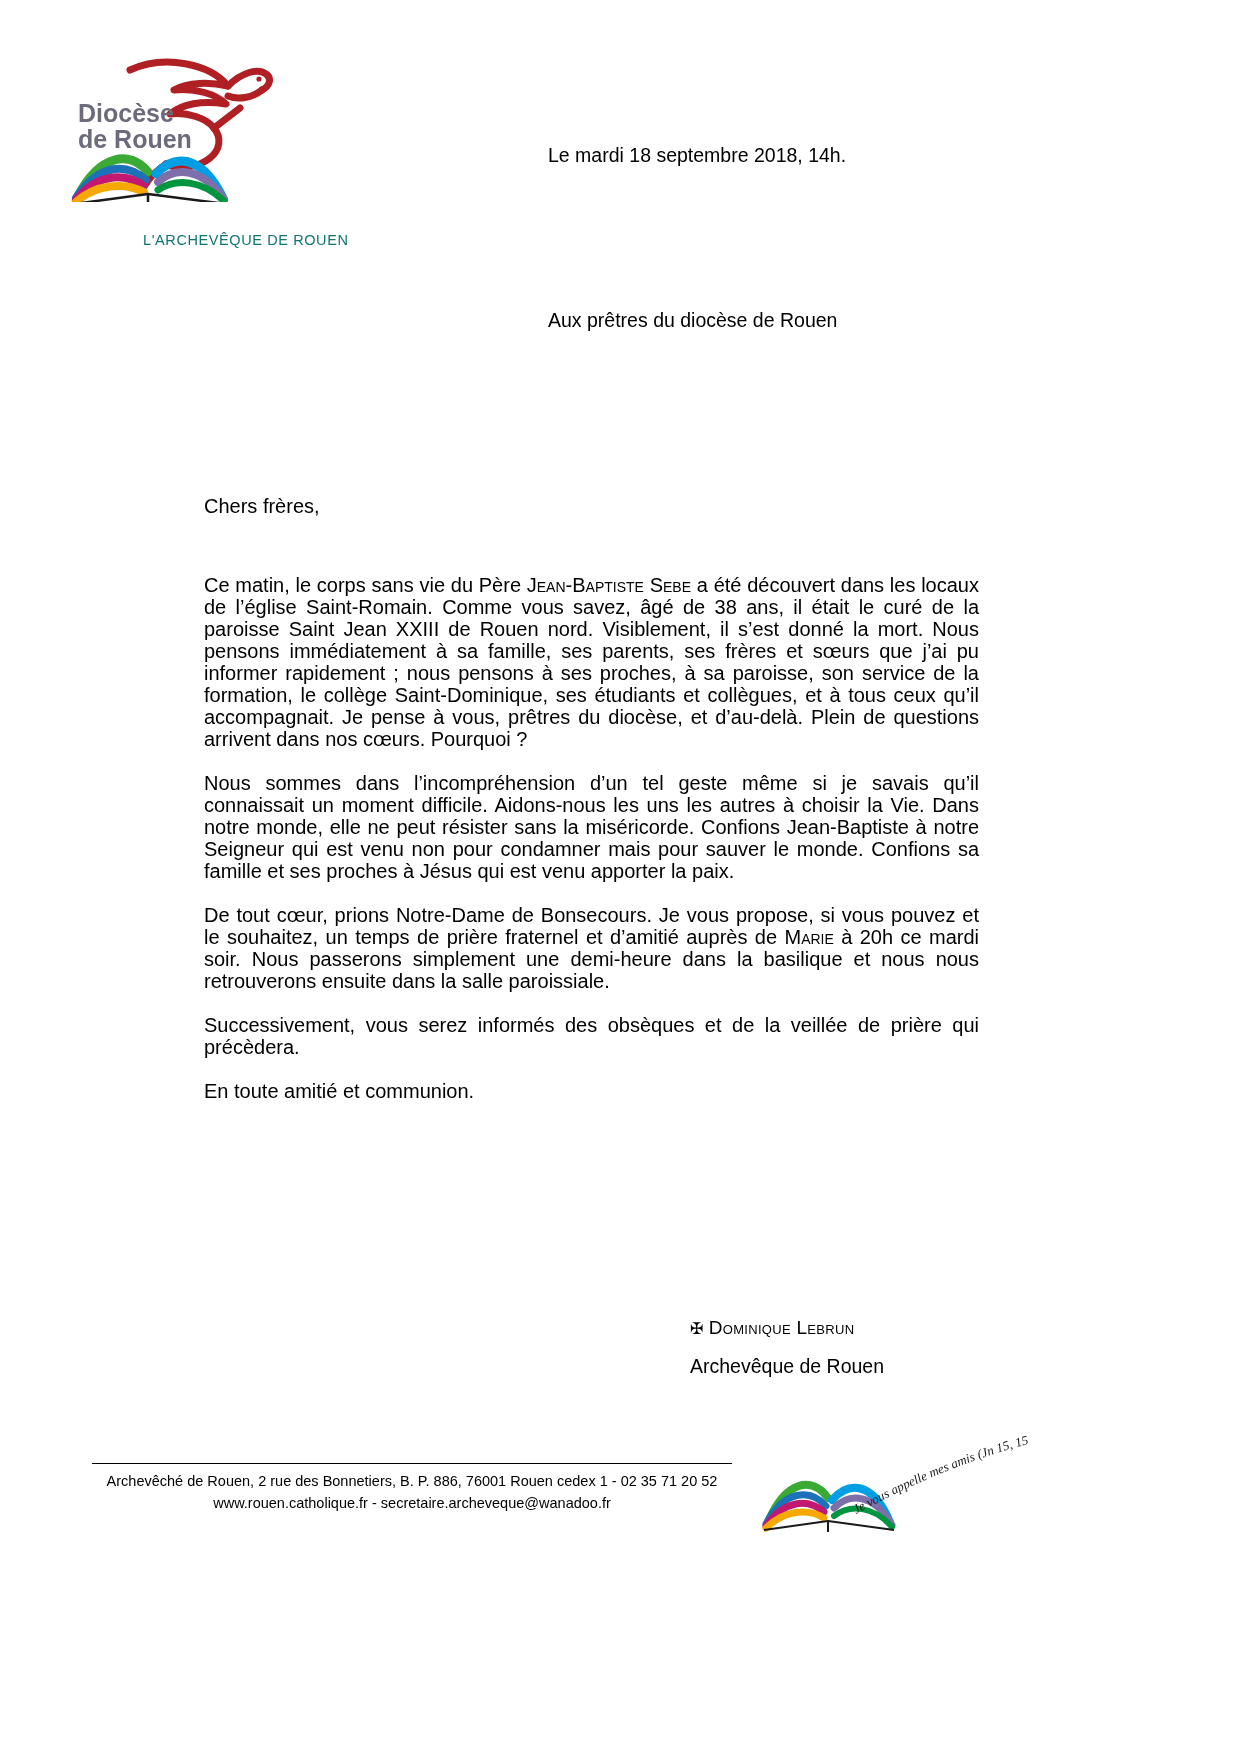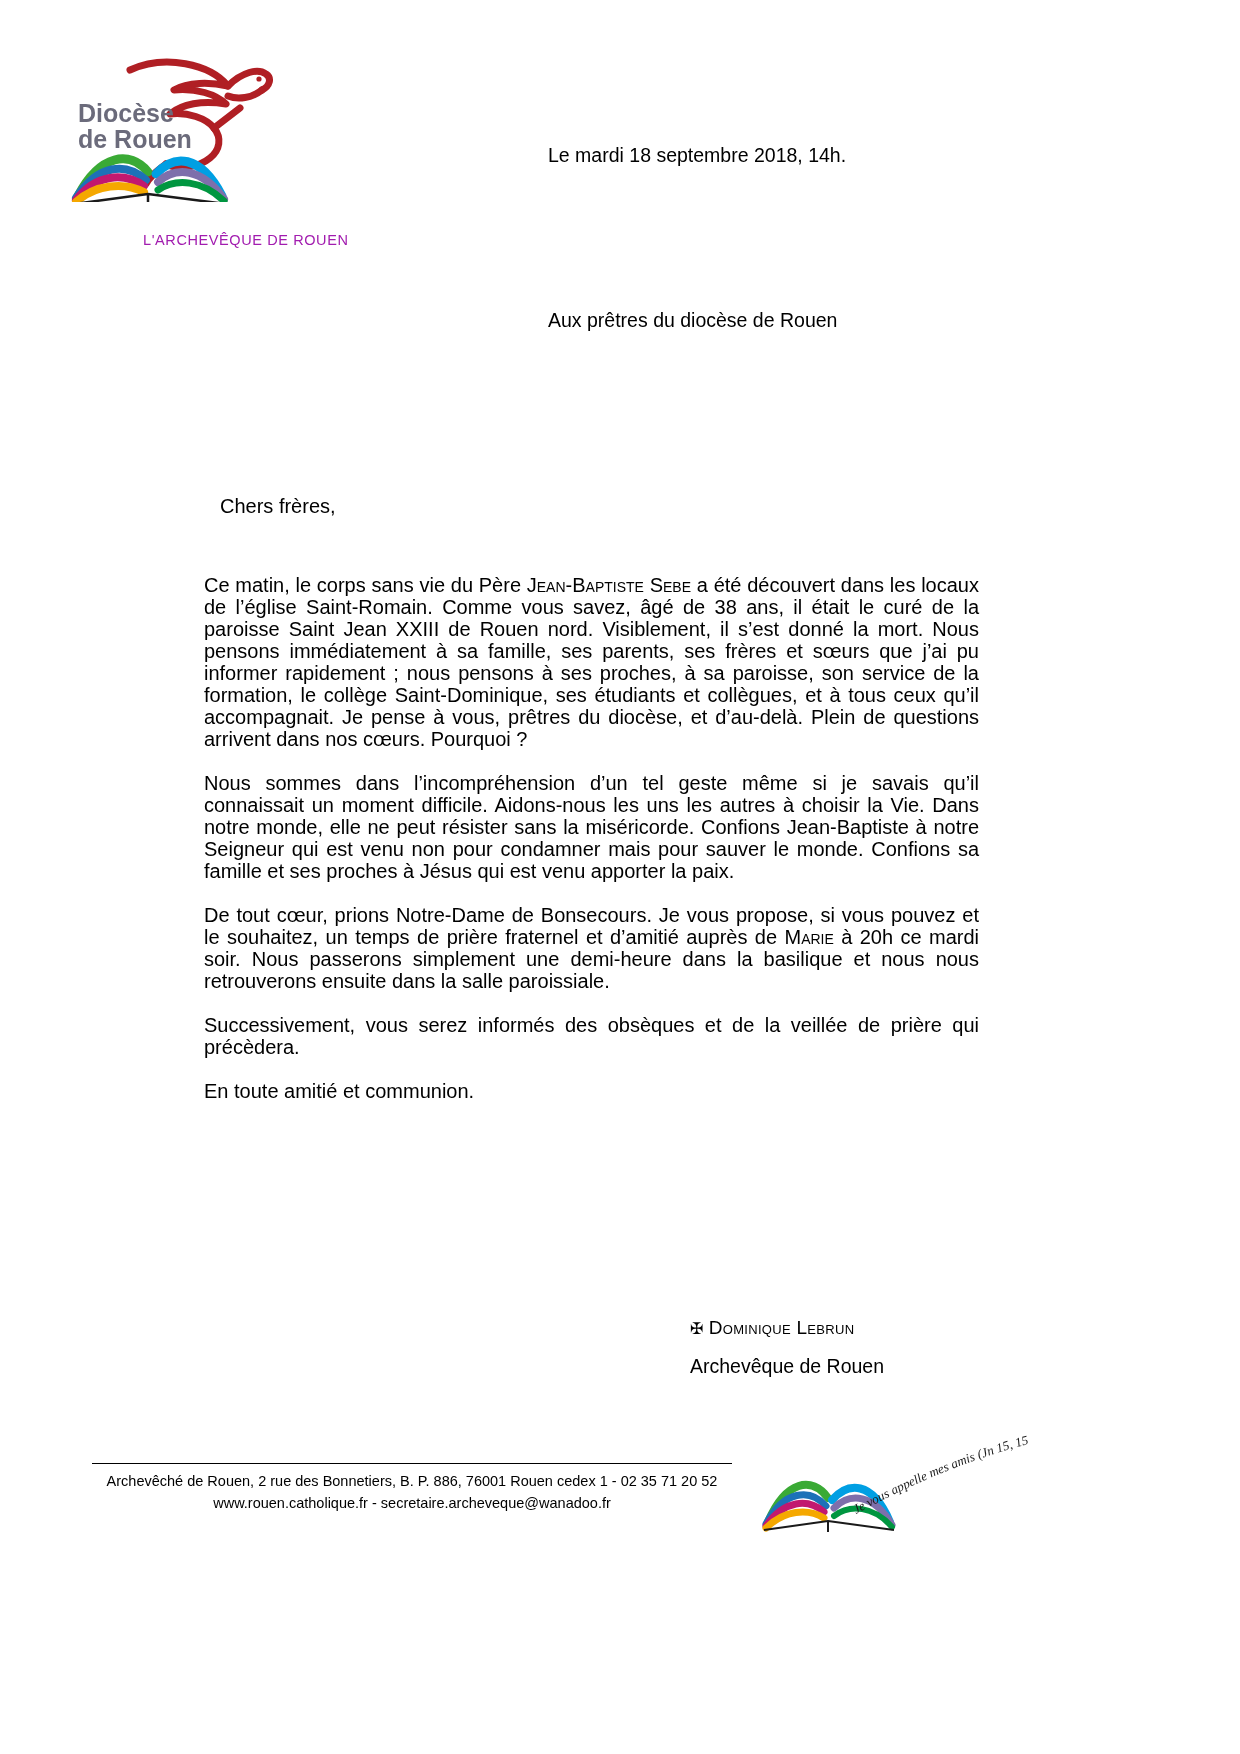--- a/index.html
+++ b/index.html
@@ -30,21 +30,21 @@
     height: 160px;
   }
   .logo-svg { display: block; }
 
   .archeveque-line {
     position: absolute;
     left: 143px;
     top: 232px;
     font-size: 14.5px;
     letter-spacing: 0.6px;
-    color: #a21caf;
+    color: #0f766e;
     font-variant: small-caps;
     text-transform: none;
     white-space: nowrap;
   }
 
   .date-line {
     position: absolute;
     left: 548px;
     top: 144px;
     font-size: 19.5px;
@@ -65,21 +65,21 @@
   
   .body-block {
     position: absolute;
     left: 204px;
     top: 496px;
     width: 775px;
   }
   .salutation {
     font-size: 20px;
     line-height: 1.0;
-    margin: 0 0 58px 16px;
+    margin: 0 0 58px 0;
   }
   p.para {
     font-size: 20px;
     line-height: 22px;
     margin: 0 0 22px 0;
     text-align: justify;
     text-justify: inter-word;
     hyphens: none;
   }
   p.para:last-child { margin-bottom: 0; }

